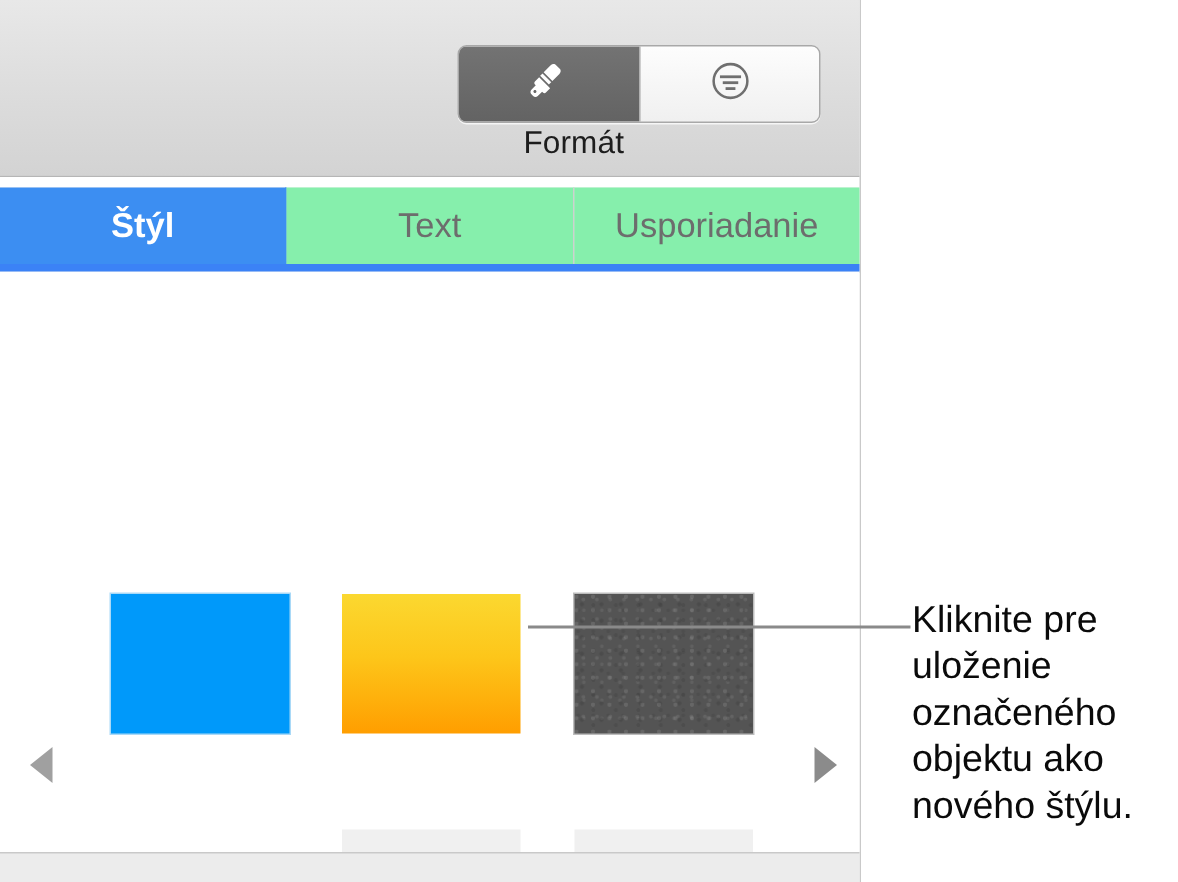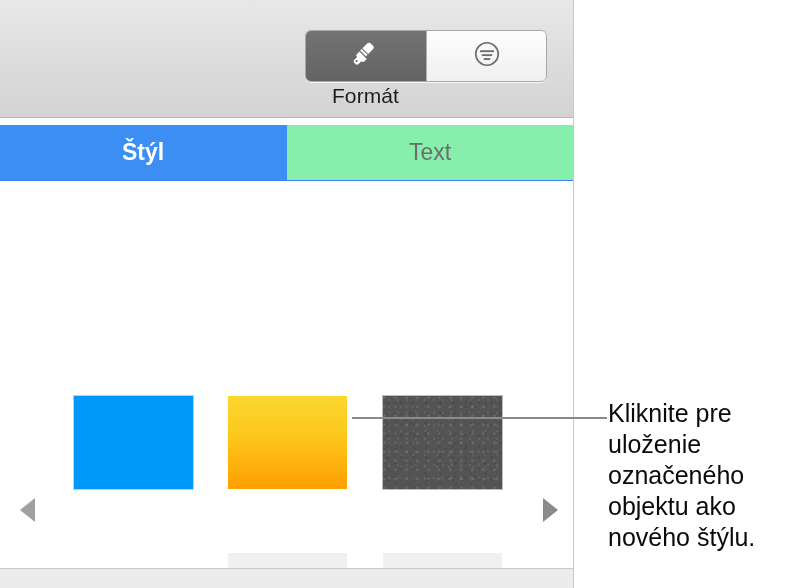--- a/index.html
+++ b/index.html
@@ -59,42 +59,42 @@
     justify-content: center;
     background: linear-gradient(to bottom, #fdfdfd 0%, #f0f0f0 100%);
   }
   .seg + .seg { border-left: 1px solid #b0b0b0; }
   .seg.active {
     background: linear-gradient(to bottom, #737373 0%, #636363 100%);
   }
 
   .toolbar-labels {
     position: absolute;
-    left: 305px;
+    left: 322px;
     top: 84px;
     display: flex;
     width: 242px;
   }
   .toolbar-label {
     width: 121px;
     text-align: center;
     font-size: 21px;
     color: #1d1d1d;
     letter-spacing: 0.1px;
   }
 
   
   .tabbar {
     position: absolute;
     left: 0; top: 125px;
     width: 573px;
     height: 56px;
     display: flex;
     background: #ececec;
-    border-bottom: 1px solid #3b82f6;
+    border-bottom: 5px solid #3b82f6;
   }
   .tab {
     flex: 1;
     display: flex;
     align-items: center;
     justify-content: center;
     font-size: 23px;
     color: #6d6d6d;
     background: #86efac;
     border-right: 1px solid #cfcfcf;
@@ -261,20 +261,21 @@
       </div>
 
       <div class="toolbar-labels">
         <div class="toolbar-label">Formát</div>
       </div>
     </div>
 
     <div class="tabbar">
       <div class="tab active">Štýl</div>
       <div class="tab">Text</div>
+      <div class="tab">Usporiadanie</div>
     </div>
 
     <div class="styles-body">
 
       <div class="arrow left"></div>
       <div class="arrow right"></div>
 
       <div class="swatch sw-r1 sw-c1 sw-blue"></div>
       <div class="swatch sw-r1 sw-c2 sw-gradient"></div>
       <div class="swatch sw-r1 sw-c3 sw-darkgray sw-texture"></div>

